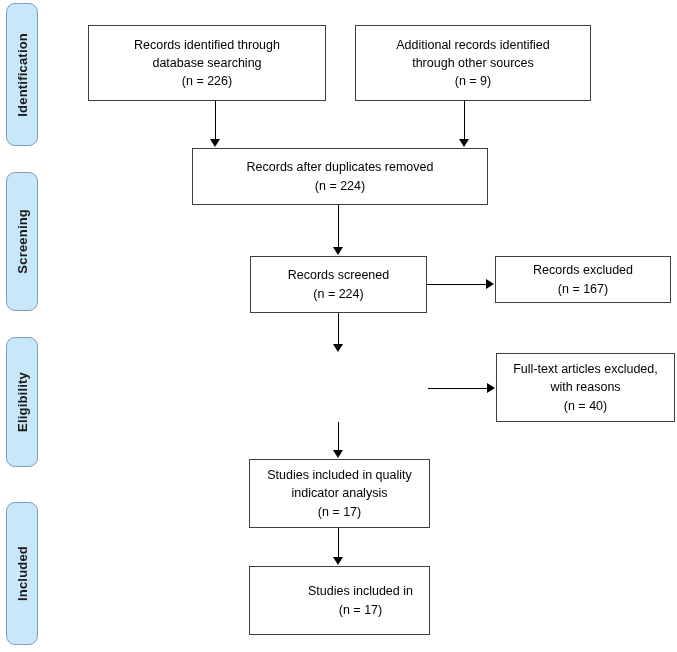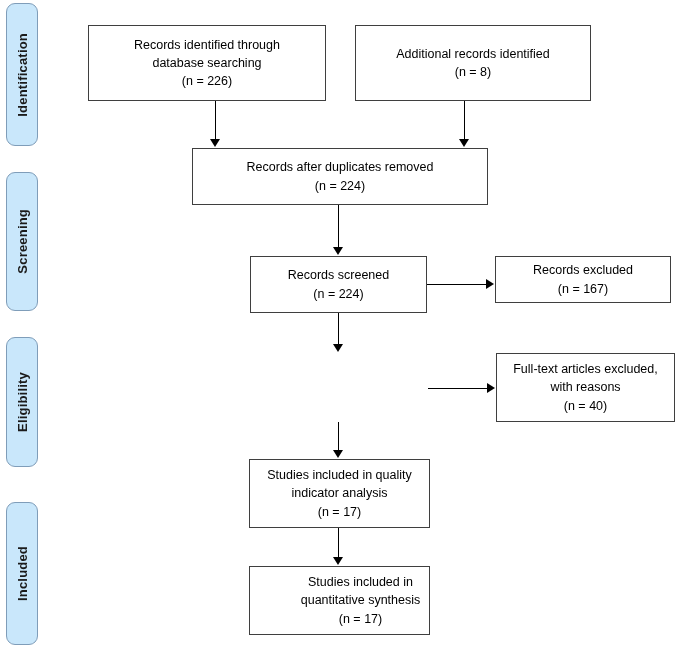--- a/index.html
+++ b/index.html
@@ -105,21 +105,22 @@
   </div>
 
   <div class="flow-box" style="left:88px;top:25px;width:238px;height:76px;">
     <span class="line">Records identified through</span>
     <span class="line">database searching</span>
     <span class="line">(n = 226)</span>
   </div>
 
   <div class="flow-box" style="left:355px;top:25px;width:236px;height:76px;">
     <span class="line">Additional records identified</span>
-    <span class="line">(n = 8)</span>
+    <span class="line">through other sources</span>
+    <span class="line">(n = 9)</span>
   </div>
 
   <div class="flow-box" style="left:192px;top:148px;width:296px;height:57px;">
     <span class="line">Records after duplicates removed</span>
     <span class="line">(n = 224)</span>
   </div>
 
   <div class="flow-box" style="left:250px;top:256px;width:177px;height:57px;">
     <span class="line">Records screened</span>
     <span class="line">(n = 224)</span>
@@ -138,21 +139,20 @@
   </div>
 
   <div class="flow-box" style="left:249px;top:459px;width:181px;height:69px;">
     <span class="line">Studies included in quality</span>
     <span class="line">indicator analysis</span>
     <span class="line">(n = 17)</span>
   </div>
 
   <div class="flow-box" style="left:249px;top:566px;width:181px;height:69px;padding-left:48px;">
     <span class="line">Studies included in</span>
-    <span class="line">quantitative synthesis</span>
     <span class="line">(n = 17)</span>
   </div>
 
   <div class="conn-v" style="left:215px;top:101px;height:39px;"></div>
   <div class="arrow-down" style="left:210px;top:139px;"></div>
 
   <div class="conn-v" style="left:464px;top:101px;height:39px;"></div>
   <div class="arrow-down" style="left:459px;top:139px;"></div>
 
   <div class="conn-v" style="left:338px;top:205px;height:43px;"></div>

